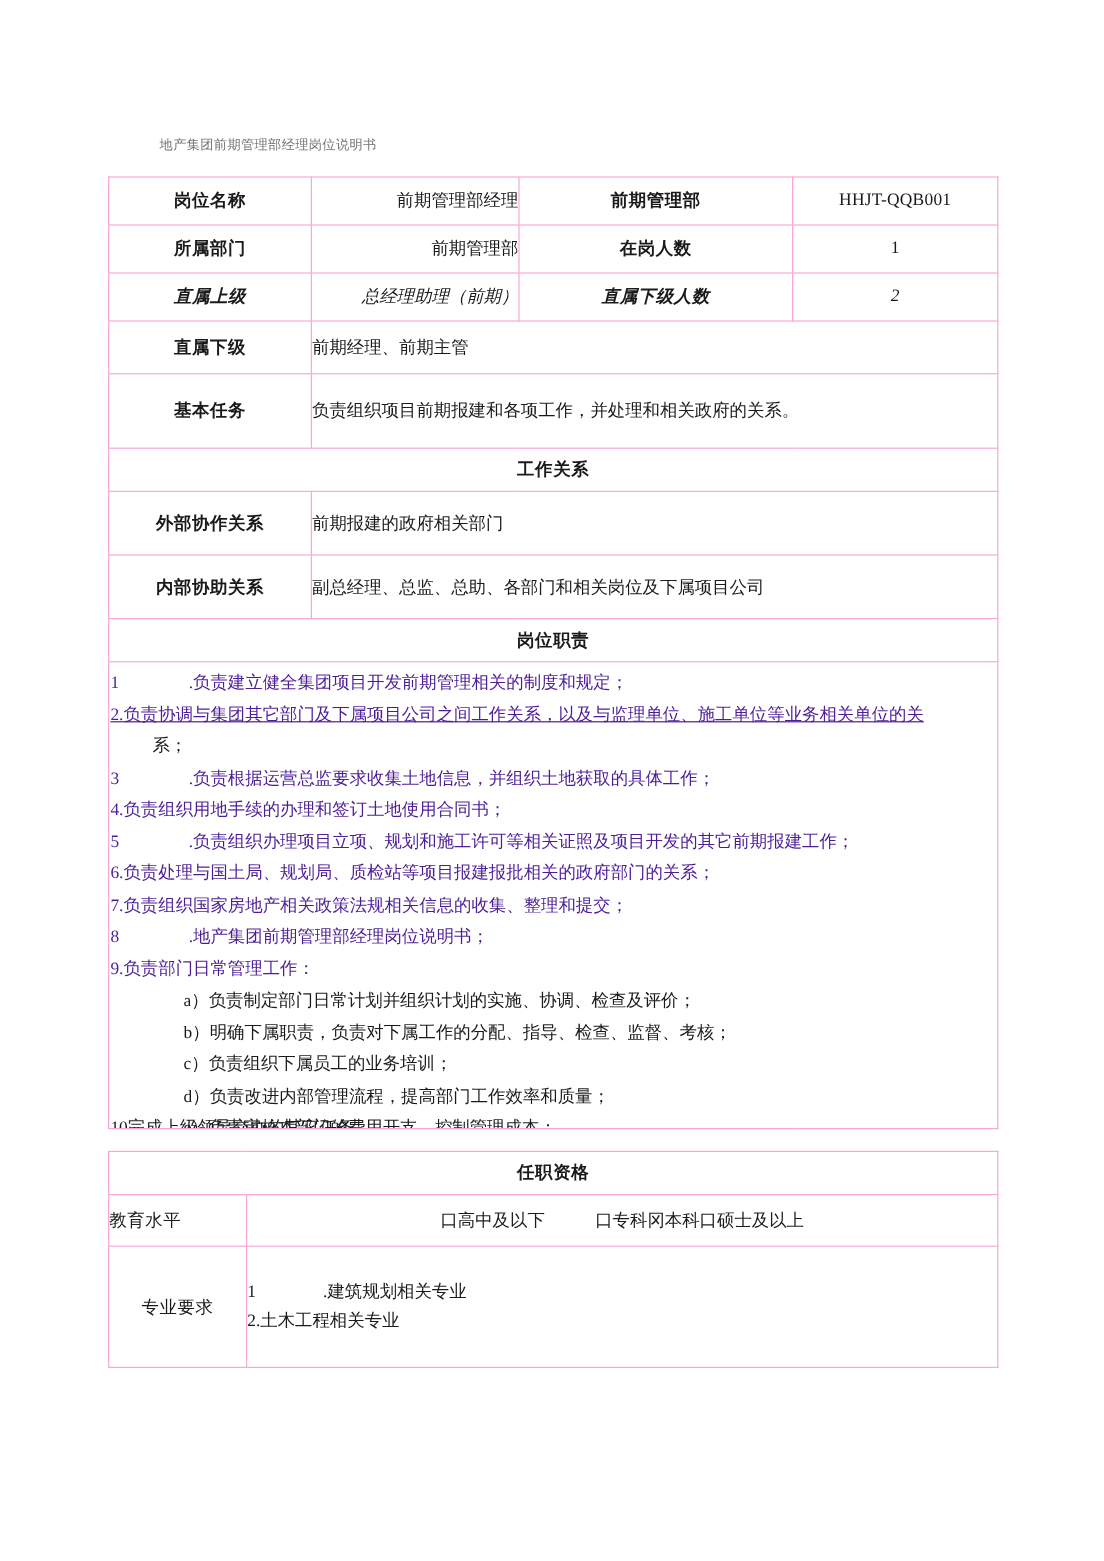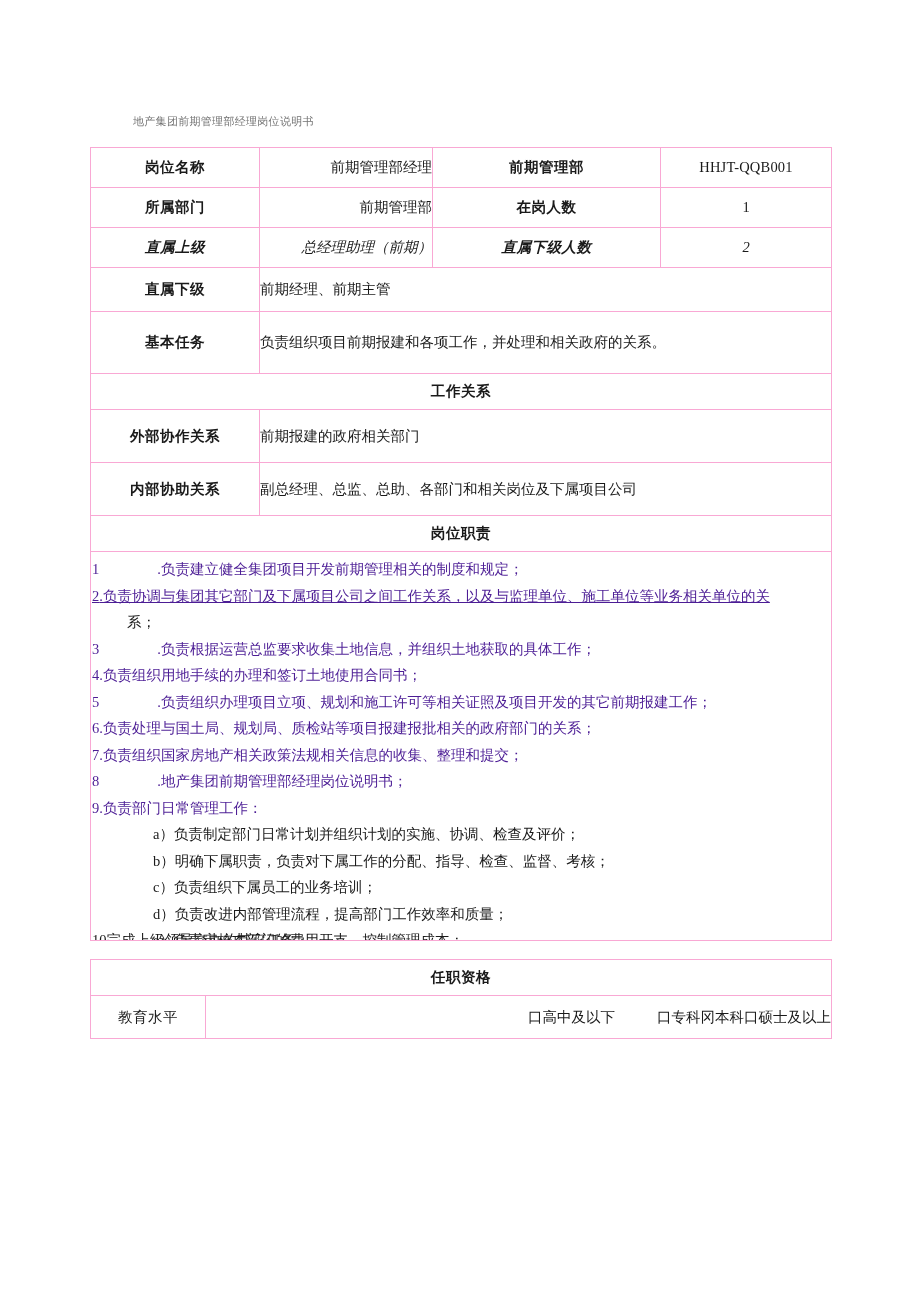--- a/index.html
+++ b/index.html
@@ -139,26 +139,26 @@
     font-size: 14.5px;
     line-height: 26.5px;
     white-space: nowrap;
     position: absolute;
     left: 1px;
     bottom: -13px;
   }
 
   
   .edu-lbl {
-    text-align: center;
+    text-align: left;
     font-size: 14.5px;
     letter-spacing: 0.5px;
   }
   .edu-val {
-    text-align: right;
+    text-align: center;
     padding-left: 5px;
     font-size: 14.5px;
     white-space: nowrap;
   }
   .edu-gap { display: inline-block; width: 42px; }
   .r-edu { height: 43px; }
 
   .major-lbl {
     text-align: center;
     font-size: 14.5px;
@@ -287,16 +287,23 @@
         <col class="q2">
     </colgroup>
     <tbody>
       <tr class="r-sec">
         <td class="section-head" colspan="2">任职资格</td>
       </tr>
       <tr class="r-edu">
         <td class="edu-lbl">教育水平</td>
         <td class="edu-val"><span>口高中及以下</span><span class="edu-gap"></span><span>口专科冈本科口硕士及以上</span></td>
       </tr>
+      <tr>
+        <td class="major-lbl">专业要求</td>
+        <td class="major-cell">
+          <div class="major-line"><span>1</span><span class="num-gap2"></span><span>.建筑规划相关专业</span></div>
+          <div class="major-line"><span>2</span><span>.土木工程相关专业</span></div>
+        </td>
+      </tr>
     </tbody>
   </table>
 
 </div>
 
 </body></html>

